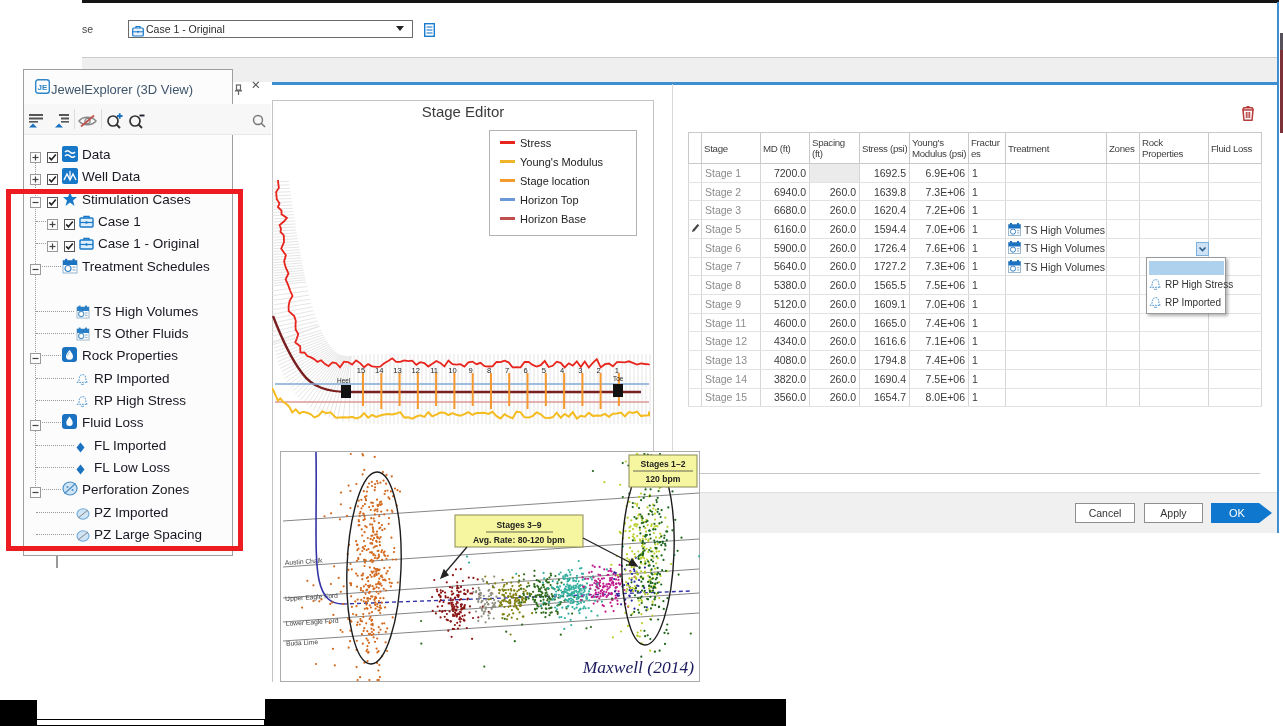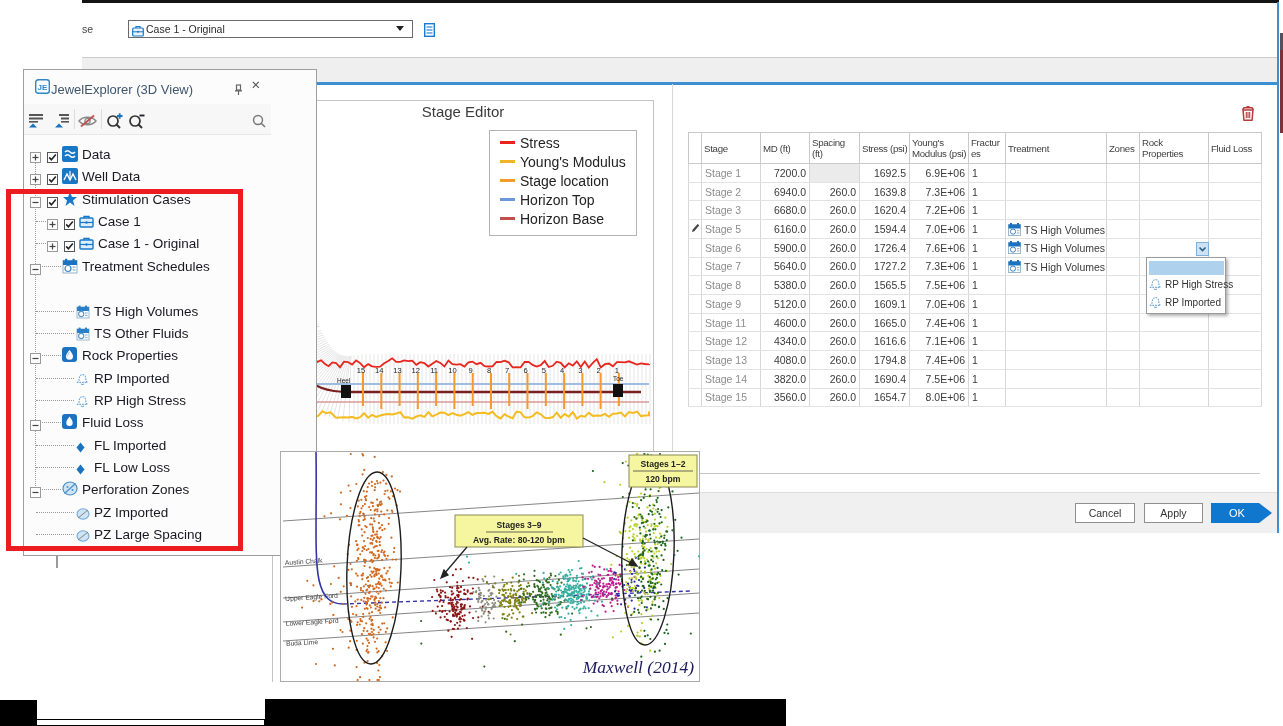--- a/index.html
+++ b/index.html
@@ -7,31 +7,31 @@
 #stagetable td{border:1px solid #e2e2e2;border-left:1px solid #d6d6d6;border-right:1px solid #d6d6d6;padding:0 3px;height:18.73px;overflow:hidden;white-space:nowrap}
 #stagetable tr.hd td{border:1px solid #c9c9c9;height:31px;color:#3f3f3f;vertical-align:middle;padding:0 2px}
 .hh{max-height:28px;overflow:hidden;line-height:11px;font-size:9.7px;letter-spacing:-0.3px}
 .nw{white-space:nowrap}
 #stagetable{border:1px solid #b2b2b2}
 #stagetable td.num{text-align:right}
 #stagetable td.sn{color:#8c8c8c}
 #stagetable td.mk{padding:0 1px;text-align:center}
 #stagetable td.tre{padding-left:2px}
 .btn{position:absolute;height:20px;background:#fff;border:1px solid #8f8f8f;font-size:10.5px;color:#333;text-align:center;line-height:18px}
-#panel{position:absolute;left:23px;top:69px;width:294px;height:487px;background:#fcfcfc;border:1px solid #9e9e9e}
+#panel{position:absolute;left:23px;top:69px;width:210px;height:487px;background:#fcfcfc;border:1px solid #9e9e9e}
 #ptitle{position:absolute;left:27px;top:12px;font-size:13px;color:#3f566d}
 #ptoolbar{position:absolute;left:0;top:34px;width:247px;height:31px;background:#f7f7f7;border-bottom:1px solid #e8e8e8}
 .trow{position:absolute;left:0;width:247px;height:22px}
 .tl{position:absolute;top:3px;font-size:13.5px;color:#181822;white-space:nowrap}
 .dotv{position:absolute;width:1px;border-left:1px dotted #9a9a9a}
 .doth{position:absolute;height:1px;border-top:1px dotted #9a9a9a}
 .exp,.exp2,.cb{display:inline-block;line-height:0}
 #redbox{position:absolute;left:6px;top:189px;width:237px;height:362px;border:5px solid #ec1c21;z-index:30}
 #legend{position:absolute;left:489px;top:130px;width:148px;height:106px;border:1px solid #b3b3b3;background:#fff;padding-top:2px}
-.li{height:19px;padding-left:10px;font-size:14px;color:#222;display:flex;align-items:center}
+.li{height:19px;padding-left:10px;font-size:11px;color:#222;display:flex;align-items:center}
 .ld{display:inline-block;width:15px;height:2.6px;margin-right:5px}
 #popup{position:absolute;left:1146px;top:257px;width:80px;height:57px;background:#fff;border:1px solid #9a9a9a;box-shadow:2px 2px 3px rgba(0,0,0,0.3);z-index:20}
 .pitem{position:absolute;left:2px;font-size:10px;color:#333;display:flex;align-items:center;white-space:nowrap}
 </style></head><body>
 
 <div class="abs" style="left:82px;top:0;width:1197px;height:2.5px;background:#141414"></div>
 <div class="abs" style="left:82px;top:57px;width:1195px;height:25px;background:#efefef;border-top:1px solid #cccccc"></div>
 <div class="abs" style="left:272px;top:82px;width:1006px;height:2.5px;background:#3e8ed2"></div>
 <div class="abs" style="left:1276.5px;top:2px;width:2.5px;height:531px;background:#3e8ed2"></div>
 <div class="abs" style="left:1280px;top:33px;width:3px;height:17px;background:#56505a"></div>

